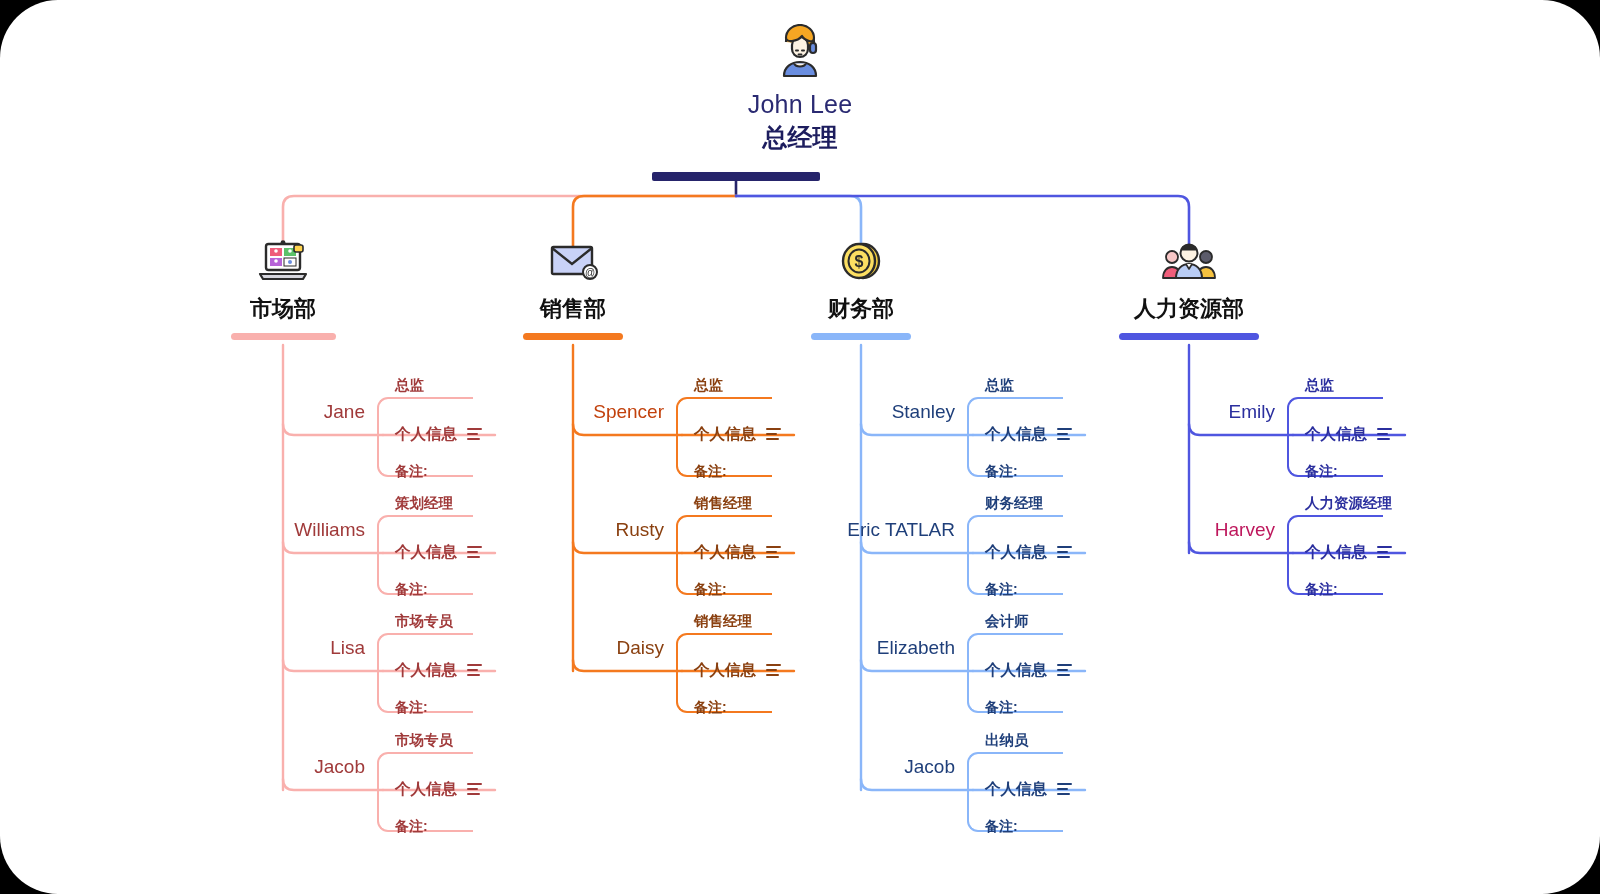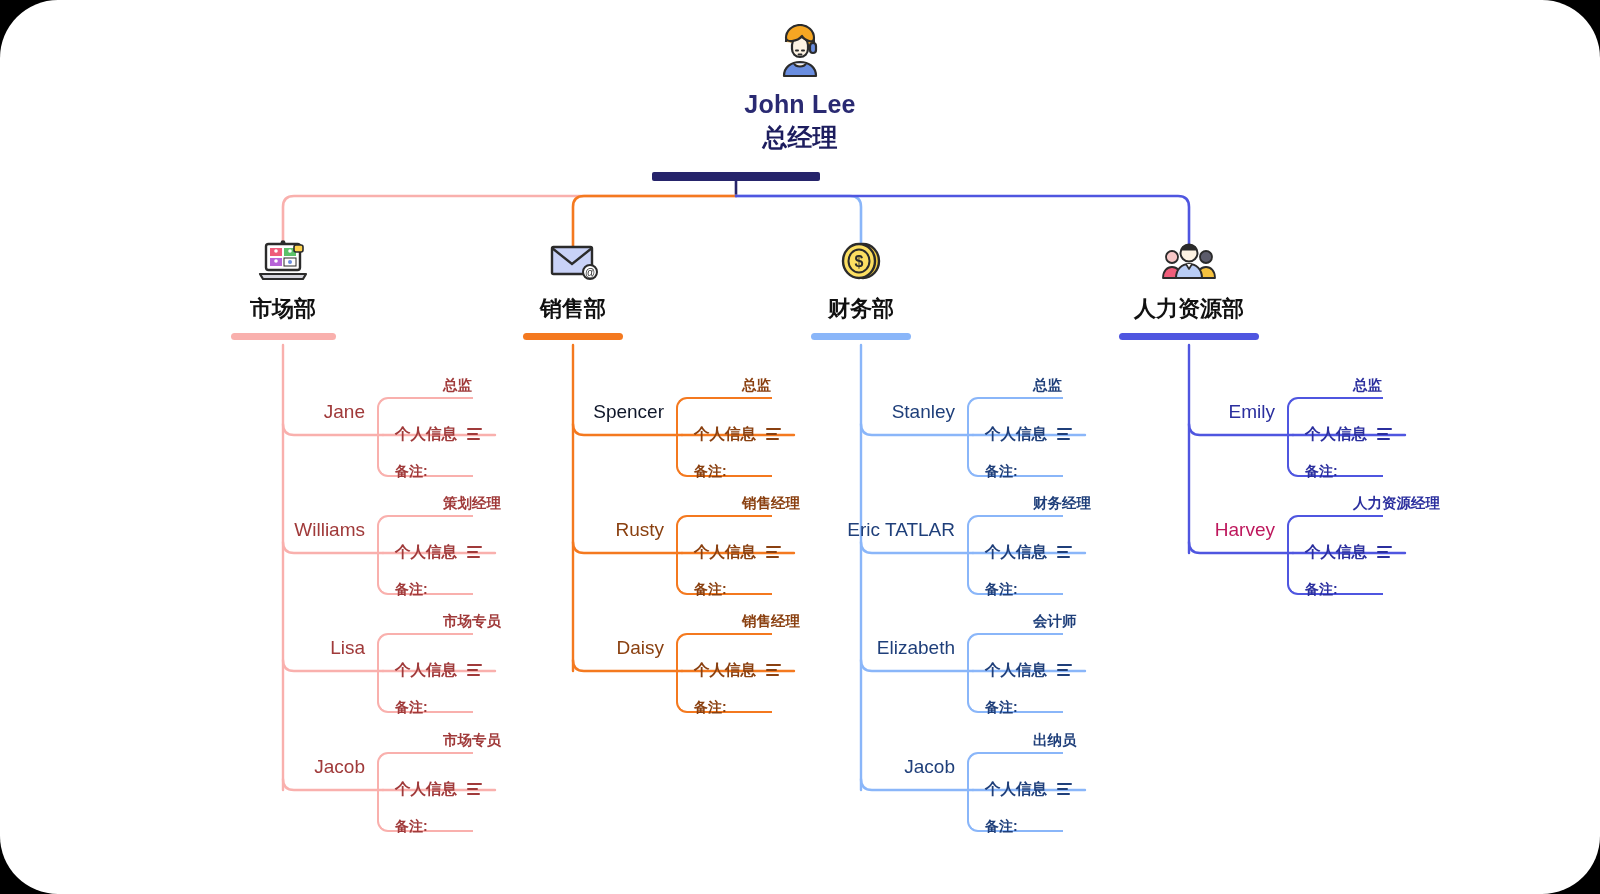--- a/index.html
+++ b/index.html
@@ -31,21 +31,21 @@
     text-align: center;
   }
   #root-avatar {
     width: 56px;
     height: 56px;
     margin: 0 auto 8px auto;
     display: block;
   }
   #root-name {
     font-size: 25px;
-    font-weight: bold;
+    font-weight: normal;
     color: #2a2a72;
     line-height: 32px;
     letter-spacing: .2px;
   }
   #root-title {
     font-size: 25px;
     font-weight: bold;
     color: #1d1d5e;
     line-height: 34px;
   }
@@ -125,21 +125,20 @@
   .person-bracket-bot { top: 100px; }
 
   .person-role {
     position: absolute;
     left: 18px;
     top: 0;
     font-size: 14.5px;
     font-weight: bold;
     line-height: 20px;
     white-space: nowrap;
-    margin-left: 48px;
   }
   .person-info {
     position: absolute;
     left: 18px;
     top: 48px;
     display: flex;
     align-items: center;
     gap: 10px;
     white-space: nowrap;
   }
@@ -322,21 +321,21 @@
             <rect x="5" y="7" width="40" height="27" rx="1.5" fill="#c9d2f7" stroke="#2b2b2b" stroke-width="2.4"></rect>
             <path d="M5 8l20 16L45 8" fill="none" stroke="#2b2b2b" stroke-width="2.4"></path>
             <circle cx="43" cy="32" r="7" fill="#fff" stroke="#2b2b2b" stroke-width="2"></circle>
             <text x="43" y="36" font-size="10" text-anchor="middle" fill="#2b2b2b" font-family="Liberation Sans, sans-serif">@</text>
           </svg>
         </div>
         <div class="dept-label">销售部</div>
         <div class="dept-underline" style="background:#f4791f;width:100px"></div>
       </div>
       <div class="person" style="left: 676px; top: 375px; color: rgb(138, 64, 16);">
-        <div class="person-name" style="color:#0f172a">Spencer</div>
+        <div class="person-name" style="color:#c2410c">Spencer</div>
         <div class="person-bracket" style="border-color:#f4791f"></div>
         <div class="person-bracket-top" style="background:#f4791f"></div>
         <div class="person-bracket-bot" style="background:#f4791f"></div>
         <div class="person-role" style="color:#8a4010">总监</div>
         <div class="person-info">
           <span class="person-info-label">个人信息</span>
           <span class="hamburger-icon">
             <i></i>
             <i></i>
             <i></i>

